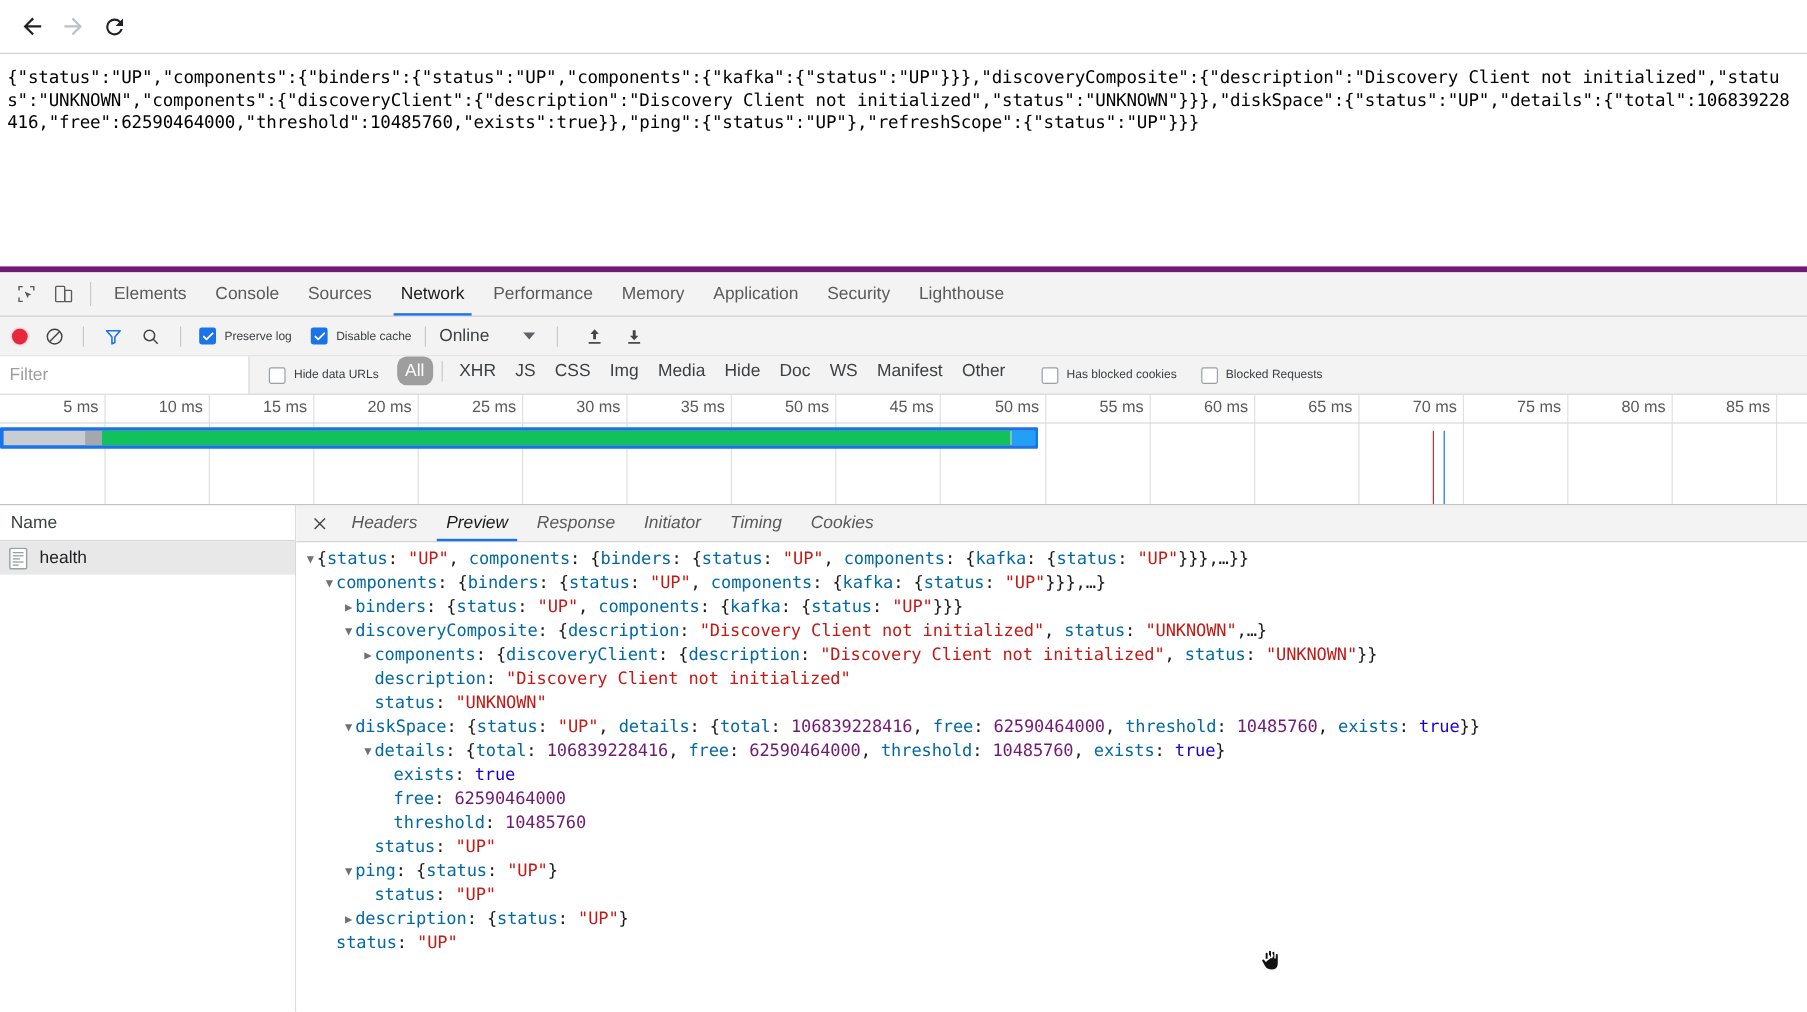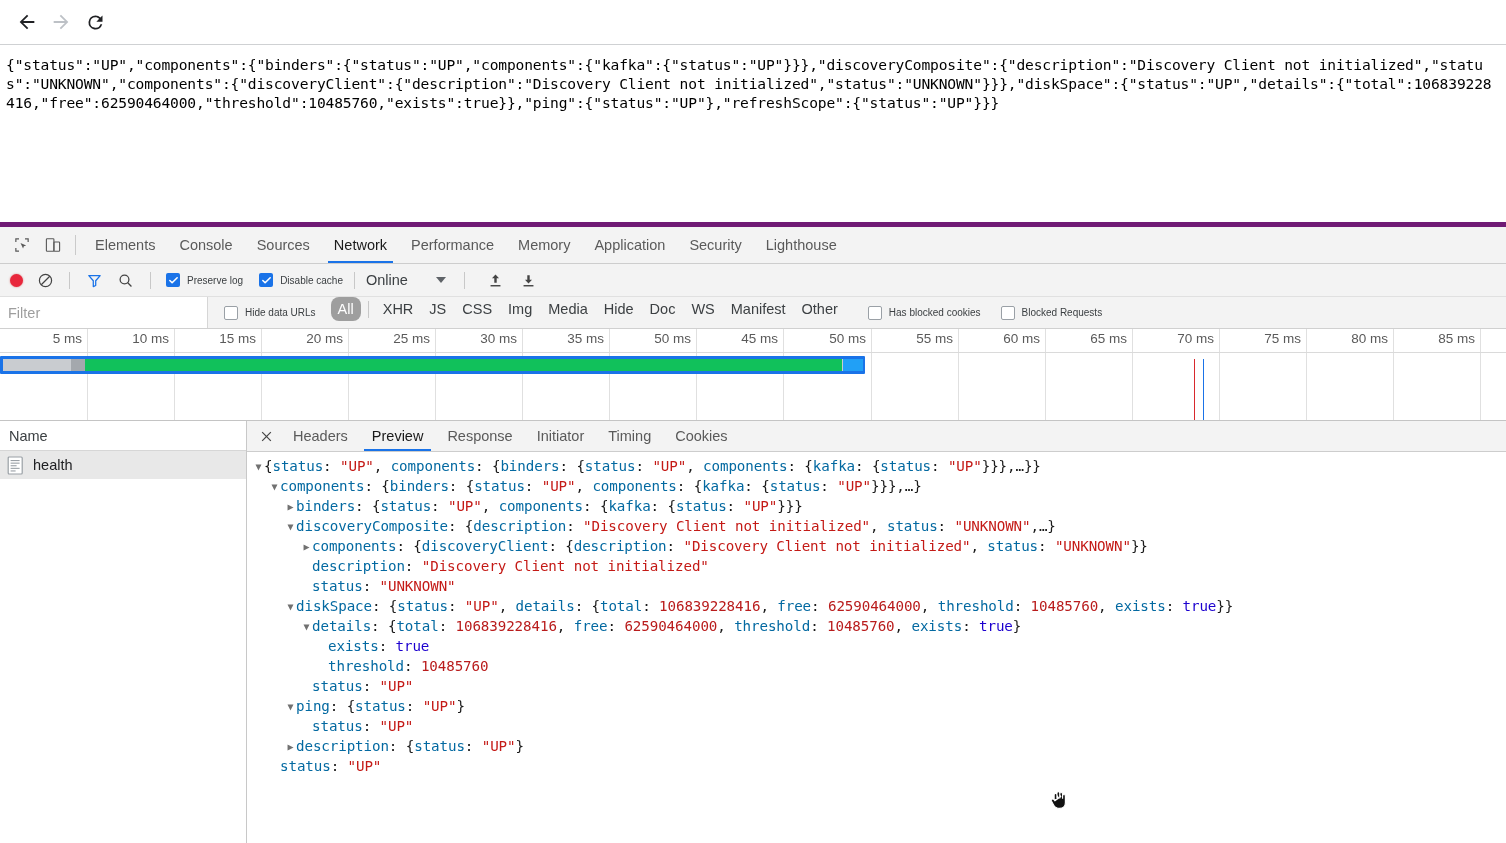--- a/index.html
+++ b/index.html
@@ -357,21 +357,21 @@
   .arrow {
     display: inline-block;
     width: 11px;
     text-align: center;
     color: #717171;
     font-size: 10px;
     vertical-align: 1px;
   }
   .k { color: #0369a1; }
   .s { color: #c41a16; }
-  .n { color: #b91c1c; }
+  .n { color: #701a75; }
   .b { color: #1c00cf; }
 
   
   .cursor-hand {
     position: absolute;
     left: 1046px;
     top: 560px;
     width: 26px; height: 26px;
     pointer-events: none;
   }
@@ -592,40 +592,41 @@
     </div>
 
     <div class="detail-pane">
       <div class="detail-tabs">
         <div class="close-x">
           <svg width="13" height="13" viewBox="0 0 24 24" aria-hidden="true">
             <line x1="4" y1="4" x2="20" y2="20" stroke="#444" stroke-width="2.2"></line>
             <line x1="20" y1="4" x2="4" y2="20" stroke="#444" stroke-width="2.2"></line>
           </svg>
         </div>
-        <div id="detail-tabs" style="display:flex;align-items:stretch;">
+        <div id="detail-tabs" style="display:flex;align-items:stretch;font-style:italic;">
             <div class="d-tab">Headers</div>
             <div class="d-tab active">Preview</div>
             <div class="d-tab">Response</div>
             <div class="d-tab">Initiator</div>
             <div class="d-tab">Timing</div>
             <div class="d-tab">Cookies</div>
           </div>
       </div>
       <div class="preview-body" id="preview-body">
           <div class="jnode" style="padding-left: 6px;"><span class="arrow">▼</span><span>{</span><span class="k">status</span><span>: </span><span class="s">"UP"</span><span>, </span><span class="k">components</span><span>: {</span><span class="k">binders</span><span>: {</span><span class="k">status</span><span>: </span><span class="s">"UP"</span><span>, </span><span class="k">components</span><span>: {</span><span class="k">kafka</span><span>: {</span><span class="k">status</span><span>: </span><span class="s">"UP"</span><span>}}},…}}</span></div>
           <div class="jnode" style="padding-left: 22px;"><span class="arrow">▼</span><span class="k">components</span><span>: {</span><span class="k">binders</span><span>: {</span><span class="k">status</span><span>: </span><span class="s">"UP"</span><span>, </span><span class="k">components</span><span>: {</span><span class="k">kafka</span><span>: {</span><span class="k">status</span><span>: </span><span class="s">"UP"</span><span>}}},…}</span></div>
           <div class="jnode" style="padding-left: 38px;"><span class="arrow">▶</span><span class="k">binders</span><span>: {</span><span class="k">status</span><span>: </span><span class="s">"UP"</span><span>, </span><span class="k">components</span><span>: {</span><span class="k">kafka</span><span>: {</span><span class="k">status</span><span>: </span><span class="s">"UP"</span><span>}}}</span></div>
           <div class="jnode" style="padding-left: 38px;"><span class="arrow">▼</span><span class="k">discoveryComposite</span><span>: {</span><span class="k">description</span><span>: </span><span class="s">"Discovery Client not initialized"</span><span>, </span><span class="k">status</span><span>: </span><span class="s">"UNKNOWN"</span><span>,…}</span></div>
           <div class="jnode" style="padding-left: 54px;"><span class="arrow">▶</span><span class="k">components</span><span>: {</span><span class="k">discoveryClient</span><span>: {</span><span class="k">description</span><span>: </span><span class="s">"Discovery Client not initialized"</span><span>, </span><span class="k">status</span><span>: </span><span class="s">"UNKNOWN"</span><span>}}</span></div>
           <div class="jnode" style="padding-left: 54px;"><span class="arrow">&nbsp;</span><span class="k">description</span><span>: </span><span class="s">"Discovery Client not initialized"</span></div>
           <div class="jnode" style="padding-left: 54px;"><span class="arrow">&nbsp;</span><span class="k">status</span><span>: </span><span class="s">"UNKNOWN"</span></div>
           <div class="jnode" style="padding-left: 38px;"><span class="arrow">▼</span><span class="k">diskSpace</span><span>: {</span><span class="k">status</span><span>: </span><span class="s">"UP"</span><span>, </span><span class="k">details</span><span>: {</span><span class="k">total</span><span>: </span><span class="n">106839228416</span><span>, </span><span class="k">free</span><span>: </span><span class="n">62590464000</span><span>, </span><span class="k">threshold</span><span>: </span><span class="n">10485760</span><span>, </span><span class="k">exists</span><span>: </span><span class="b">true</span><span>}}</span></div>
           <div class="jnode" style="padding-left: 54px;"><span class="arrow">▼</span><span class="k">details</span><span>: {</span><span class="k">total</span><span>: </span><span class="n">106839228416</span><span>, </span><span class="k">free</span><span>: </span><span class="n">62590464000</span><span>, </span><span class="k">threshold</span><span>: </span><span class="n">10485760</span><span>, </span><span class="k">exists</span><span>: </span><span class="b">true</span><span>}</span></div>
           <div class="jnode" style="padding-left: 70px;"><span class="arrow">&nbsp;</span><span class="k">exists</span><span>: </span><span class="b">true</span></div>
+          <div class="jnode" style="padding-left: 70px;"><span class="arrow">&nbsp;</span><span class="k">free</span><span>: </span><span class="n">62590464000</span></div>
           <div class="jnode" style="padding-left: 70px;"><span class="arrow">&nbsp;</span><span class="k">threshold</span><span>: </span><span class="n">10485760</span></div>
           <div class="jnode" style="padding-left: 54px;"><span class="arrow">&nbsp;</span><span class="k">status</span><span>: </span><span class="s">"UP"</span></div>
           <div class="jnode" style="padding-left: 38px;"><span class="arrow">▼</span><span class="k">ping</span><span>: {</span><span class="k">status</span><span>: </span><span class="s">"UP"</span><span>}</span></div>
           <div class="jnode" style="padding-left: 54px;"><span class="arrow">&nbsp;</span><span class="k">status</span><span>: </span><span class="s">"UP"</span></div>
           <div class="jnode" style="padding-left: 38px;"><span class="arrow">▶</span><span class="k">description</span><span>: {</span><span class="k">status</span><span>: </span><span class="s">"UP"</span><span>}</span></div>
           <div class="jnode" style="padding-left: 22px;"><span class="arrow">&nbsp;</span><span class="k">status</span><span>: </span><span class="s">"UP"</span></div>
         </div>
     </div>
   </div>
 

